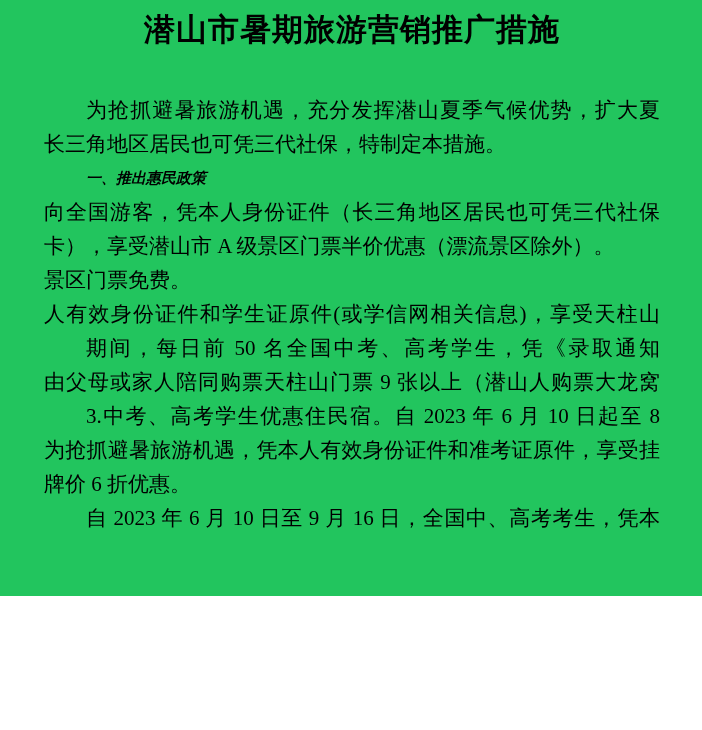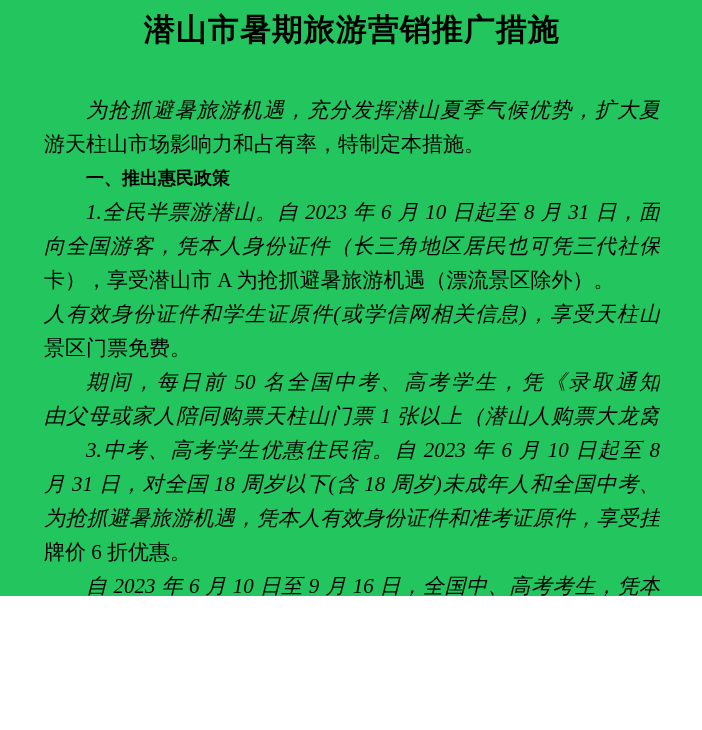--- a/index.html
+++ b/index.html
@@ -29,56 +29,54 @@
   .line {
     height: 34px;
     line-height: 34px;
     font-size: 21px;
     overflow: hidden;
     white-space: normal;
   }
   .fill {
     text-align: justify;
     text-align-last: justify;
-    font-style: italic;
   }
   .indent {
     padding-left: 42px;
   }
   .heading {
     font-family: "Liberation Sans", sans-serif;
     font-weight: bold;
-    font-size: 18px;
+    font-size: 15px;
+    font-style: italic;
   }
 </style>
 </head>
 <body>
 
 <div class="page">
 
   <div class="doc-title">潜山市暑期旅游营销推广措施</div>
 
   <div class="doc-body">
 
     <div class="line fill indent">为抢抓避暑旅游机遇，充分发挥潜山夏季气候优势，扩大夏</div>
-    <div class="line">游天柱山市场影响力和占有率，特制定本措施。</div>
+    <div class="line">长三角地区居民也可凭三代社保，特制定本措施。</div>
 
     <div class="line heading indent">一、推出惠民政策</div>
 
-    <div class="line fill indent">1.全民半票游潜山。自 2023 年 6 月 10 日起至 8 月 31 日，面</div>
     <div class="line fill">向全国游客，凭本人身份证件（长三角地区居民也可凭三代社保</div>
-    <div class="line">卡），享受潜山市 A 为抢抓避暑旅游机遇（漂流景区除外）。</div>
+    <div class="line">卡），享受潜山市 A 级景区门票半价优惠（漂流景区除外）。</div>
 
+    <div class="line">景区门票免费。</div>
     <div class="line fill">人有效身份证件和学生证原件(或学信网相关信息)，享受天柱山</div>
-    <div class="line">景区门票免费。</div>
 
     <div class="line fill indent">期间，每日前 50 名全国中考、高考学生，凭《录取通知书》，</div>
-    <div class="line fill">由父母或家人陪同购票天柱山门票 1 张以上（潜山人购票大龙窝</div>
+    <div class="line fill">由父母或家人陪同购票天柱山门票 9 张以上（潜山人购票大龙窝</div>
 
     <div class="line fill indent">3.中考、高考学生优惠住民宿。自 2023 年 6 月 10 日起至 8</div>
-    <div class="line fill">月 31 日，对全国 18 周岁以下(含 18 周岁)未成年人和全国中考、</div>
     <div class="line fill">为抢抓避暑旅游机遇，凭本人有效身份证件和准考证原件，享受挂</div>
     <div class="line">牌价 6 折优惠。</div>
 
     <div class="line fill indent">自 2023 年 6 月 10 日至 9 月 16 日，全国中、高考考生，凭本</div>
 
   </div>
 </div>
 
 </body></html>

